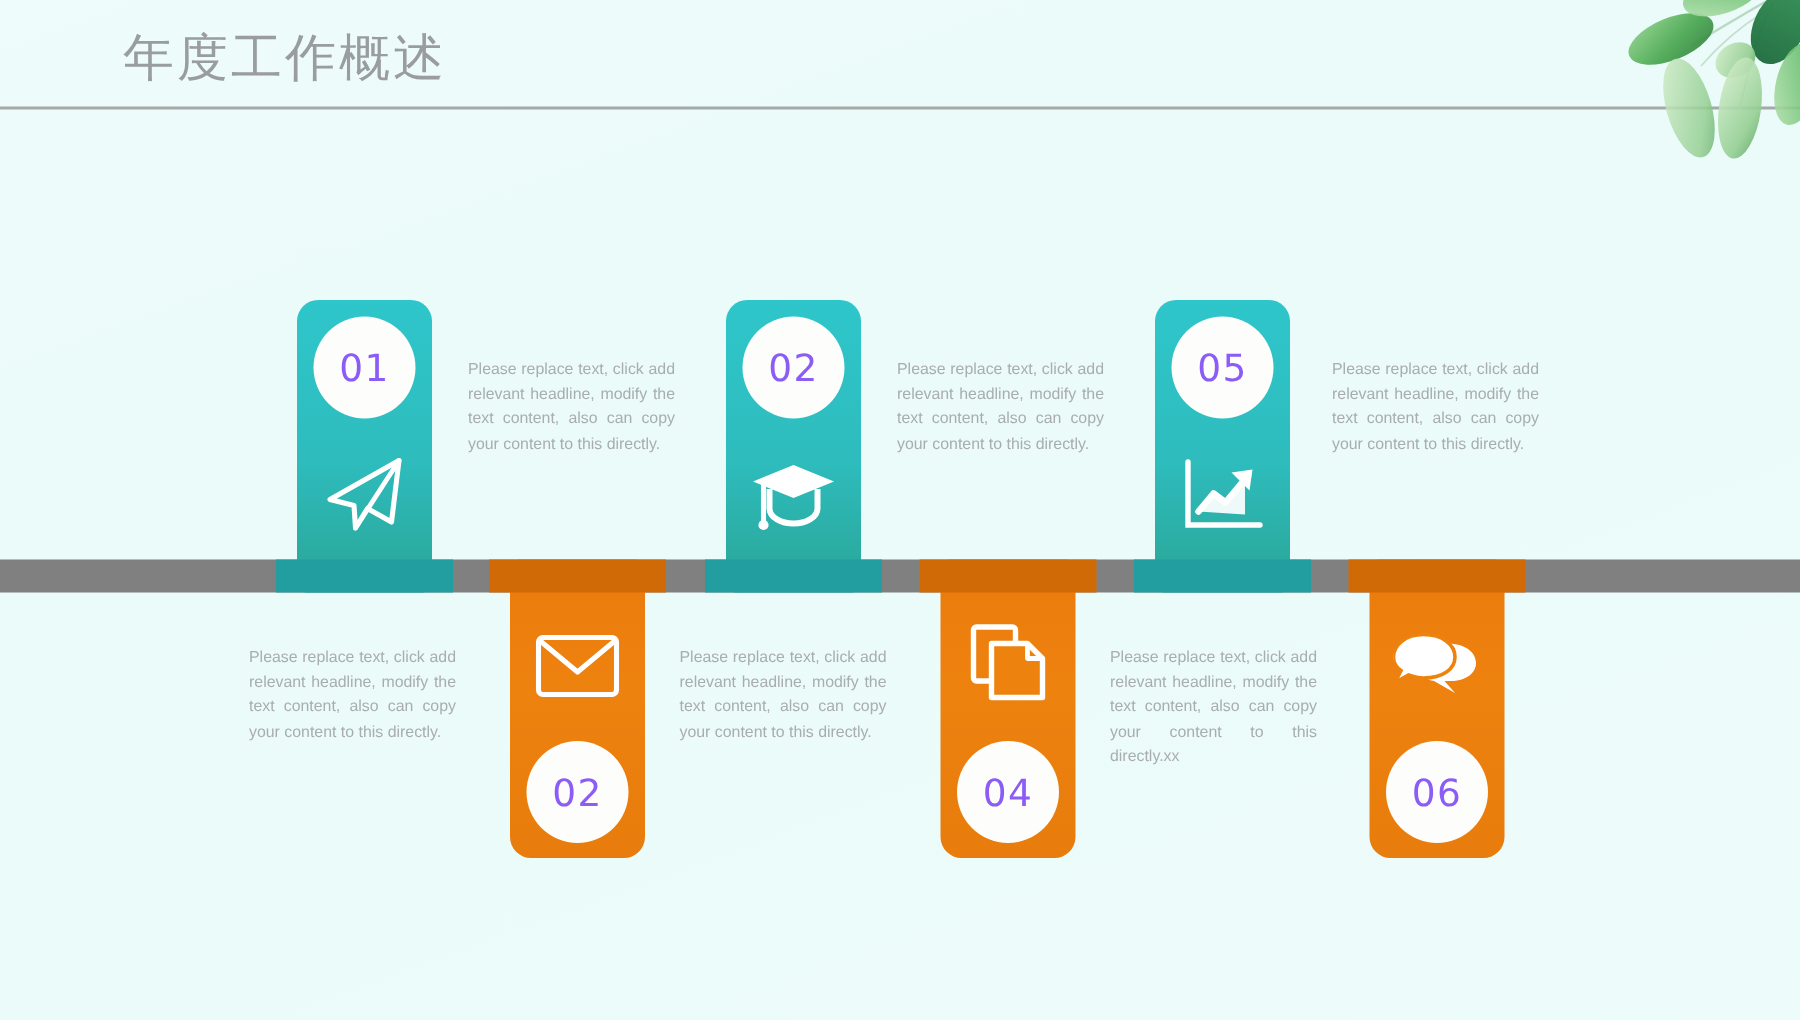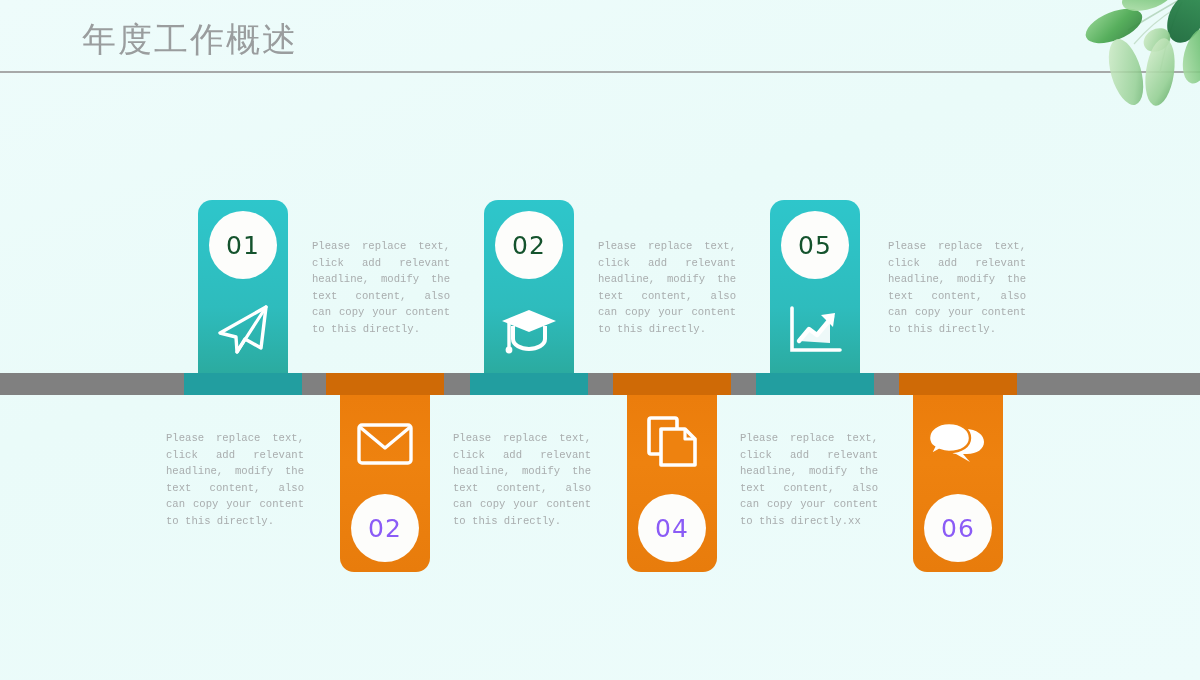--- a/index.html
+++ b/index.html
@@ -125,21 +125,21 @@
     height: 68px;
     border-radius: 50%;
     background: #fdfdfb;
     display: flex;
     align-items: center;
     justify-content: center;
     font-size: 25px;
     letter-spacing: 1px;
     font-family: "DejaVu Sans", sans-serif;
   }
-  .card.teal .num-bubble { color: #14532d; }
+  .card.teal .num-bubble { color: #8b5cf6; }
   .card.orange .num-bubble { color: #8b5cf6; }
 
   
   .icon-slot {
     position: absolute;
     left: 14px;
     width: 62px;
     height: 62px;
     display: flex;
     align-items: center;
@@ -149,21 +149,20 @@
 
   
   .desc {
     position: absolute;
     width: 138px;
     font-size: 10.6px;
     line-height: 16.6px;
     color: #a9adae;
     text-align: justify;
     text-justify: inter-word;
-    font-family: Liberation Mono, monospace;
   }
 </style>
 </head>
 <body>
 
 <div class="slide">
 
   <div class="header">
     <div class="page-title">年度工作概述</div>
     <div class="header-rule"></div>

